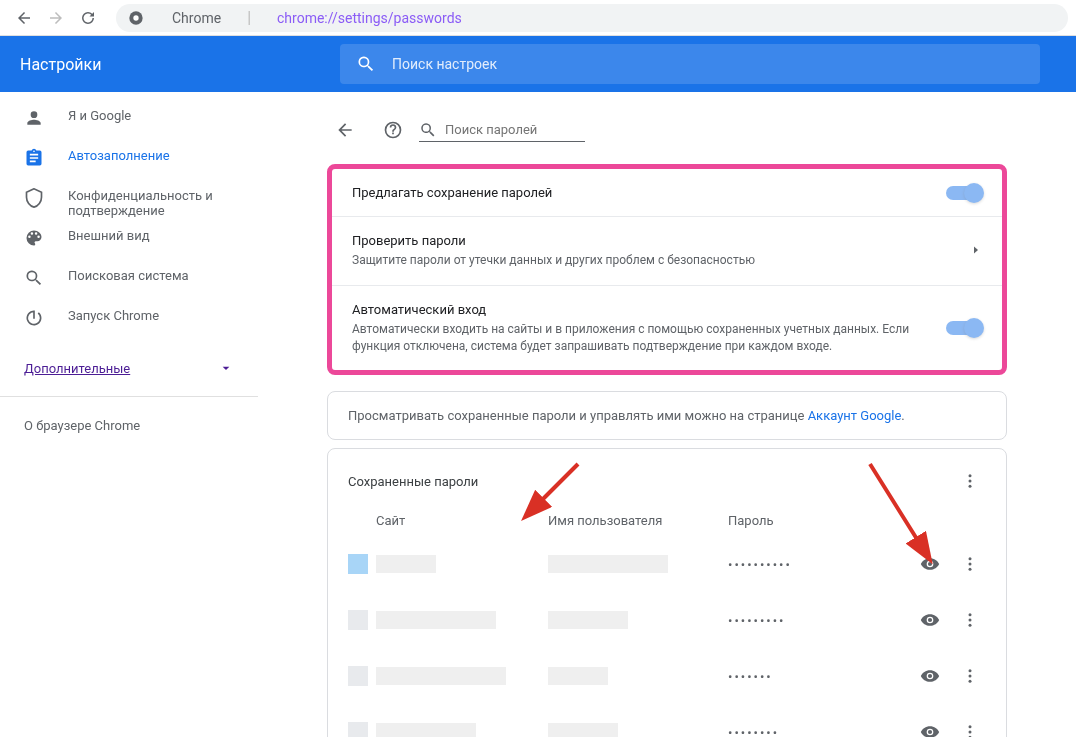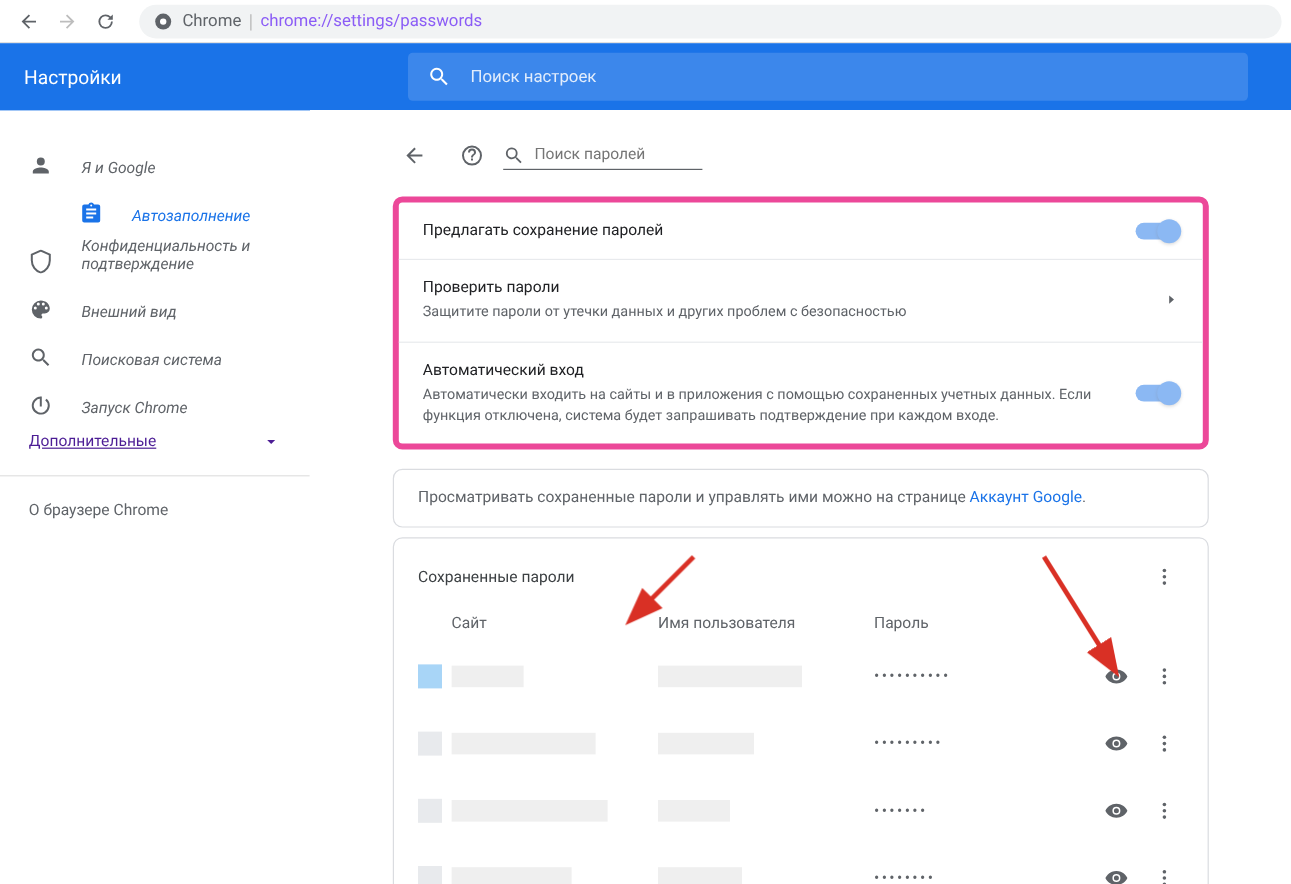--- a/index.html
+++ b/index.html
@@ -1,37 +1,37 @@
 <!DOCTYPE html>
 <html><head>
 <meta charset="utf-8">
 <style>
 * { margin: 0; padding: 0; box-sizing: border-box; font-family: 'Segoe UI', Roboto, Arial, sans-serif; }
 body { background: #fff; width: 1076px; height: 737px; overflow: hidden; position: relative; }
 .browser-toolbar { height: 36px; background: #fff; display: flex; align-items: center; padding: 0 8px; border-bottom: 1px solid #e0e0e0; }
 .nav-btn { width: 32px; height: 32px; display: flex; align-items: center; justify-content: center; border-radius: 50%; cursor: pointer; color: #5f6368; }
 .nav-btn.disabled { color: #bdbdbd; }
 .nav-btn svg { width: 18px; height: 18px; }
-.address-bar { flex: 1; height: 28px; background: #f1f3f4; border-radius: 14px; margin-left: 12px; display: flex; align-items: center; padding: 0 12px; }
+.address-bar { flex: 1; height: 28px; background: #f1f3f4; border-radius: 14px; margin-left: 12px; display: flex; align-items: center; padding: 0 12px; gap: 20px; }
 .address-bar .chrome-icon { width: 16px; height: 16px; margin-right: 8px; }
 .address-bar .origin { color: #5f6368; font-size: 14px; }
 .address-bar .sep { color: #bdbdbd; margin: 0 6px; }
 .address-bar .path { color: #8b5cf6; font-size: 14px; }
 
 .header-blue { height: 56px; background: #1a73e8; display: flex; align-items: center; padding: 0 20px; color: #fff; }
 .header-title { font-size: 16px; width: 320px; }
 .header-search { flex: 0 0 700px; height: 40px; background: rgba(255,255,255,0.15); border-radius: 4px; display: flex; align-items: center; padding: 0 16px; }
 .header-search svg { width: 20px; height: 20px; fill: #fff; margin-right: 16px; }
 .header-search input { background: transparent; border: none; color: #fff; font-size: 14px; outline: none; flex: 1; }
 .header-search input::placeholder { color: rgba(255,255,255,0.85); }
 
 .body-container { display: flex; height: calc(737px - 36px - 56px); }
 .sidebar { width: 258px; padding-top: 16px; }
-.sidebar-item { display: flex; align-items: flex-end; height: 40px; padding: 0 24px; cursor: pointer; color: #5f6368; font-size: 13px; font-style: italic; }
-.sidebar-item.active { color: #1a73e8; border-top-right-radius: 20px; border-bottom-right-radius: 20px; margin-left: 42px; }
+.sidebar-item { display: flex; align-items: flex-start; height: 40px; padding: 0 24px; cursor: pointer; color: #5f6368; font-size: 13px; }
+.sidebar-item.active { color: #1a73e8; border-top-right-radius: 20px; border-bottom-right-radius: 20px; }
 .sidebar-item .icon { width: 20px; height: 20px; margin-right: 24px; display: flex; align-items: center; justify-content: center; }
 .sidebar-item .icon svg { width: 20px; height: 20px; fill: currentColor; }
 .sidebar-item .label { flex: 1; }
 .sidebar-more { display: flex; align-items: center; height: 40px; padding: 0 24px; font-size: 13px; color: #4c1d95; cursor: pointer; justify-content: space-between; text-decoration: underline; }
 .sidebar-divider { height: 1px; background: #e0e0e0; margin: 8px 0; }
 .sidebar-link { display: flex; align-items: center; height: 40px; padding: 0 24px; font-size: 13px; color: #5f6368; cursor: pointer; justify-content: space-between; }
 
 .content { flex: 1; background: #fff; padding: 16px 24px; overflow-y: auto; }
 .card { width: 680px; background: #fff; border: 5px solid #ec4899; border-radius: 8px; margin: 0 auto 16px; }
 .card-row { padding: 16px 20px; display: flex; align-items: center; justify-content: space-between; }

